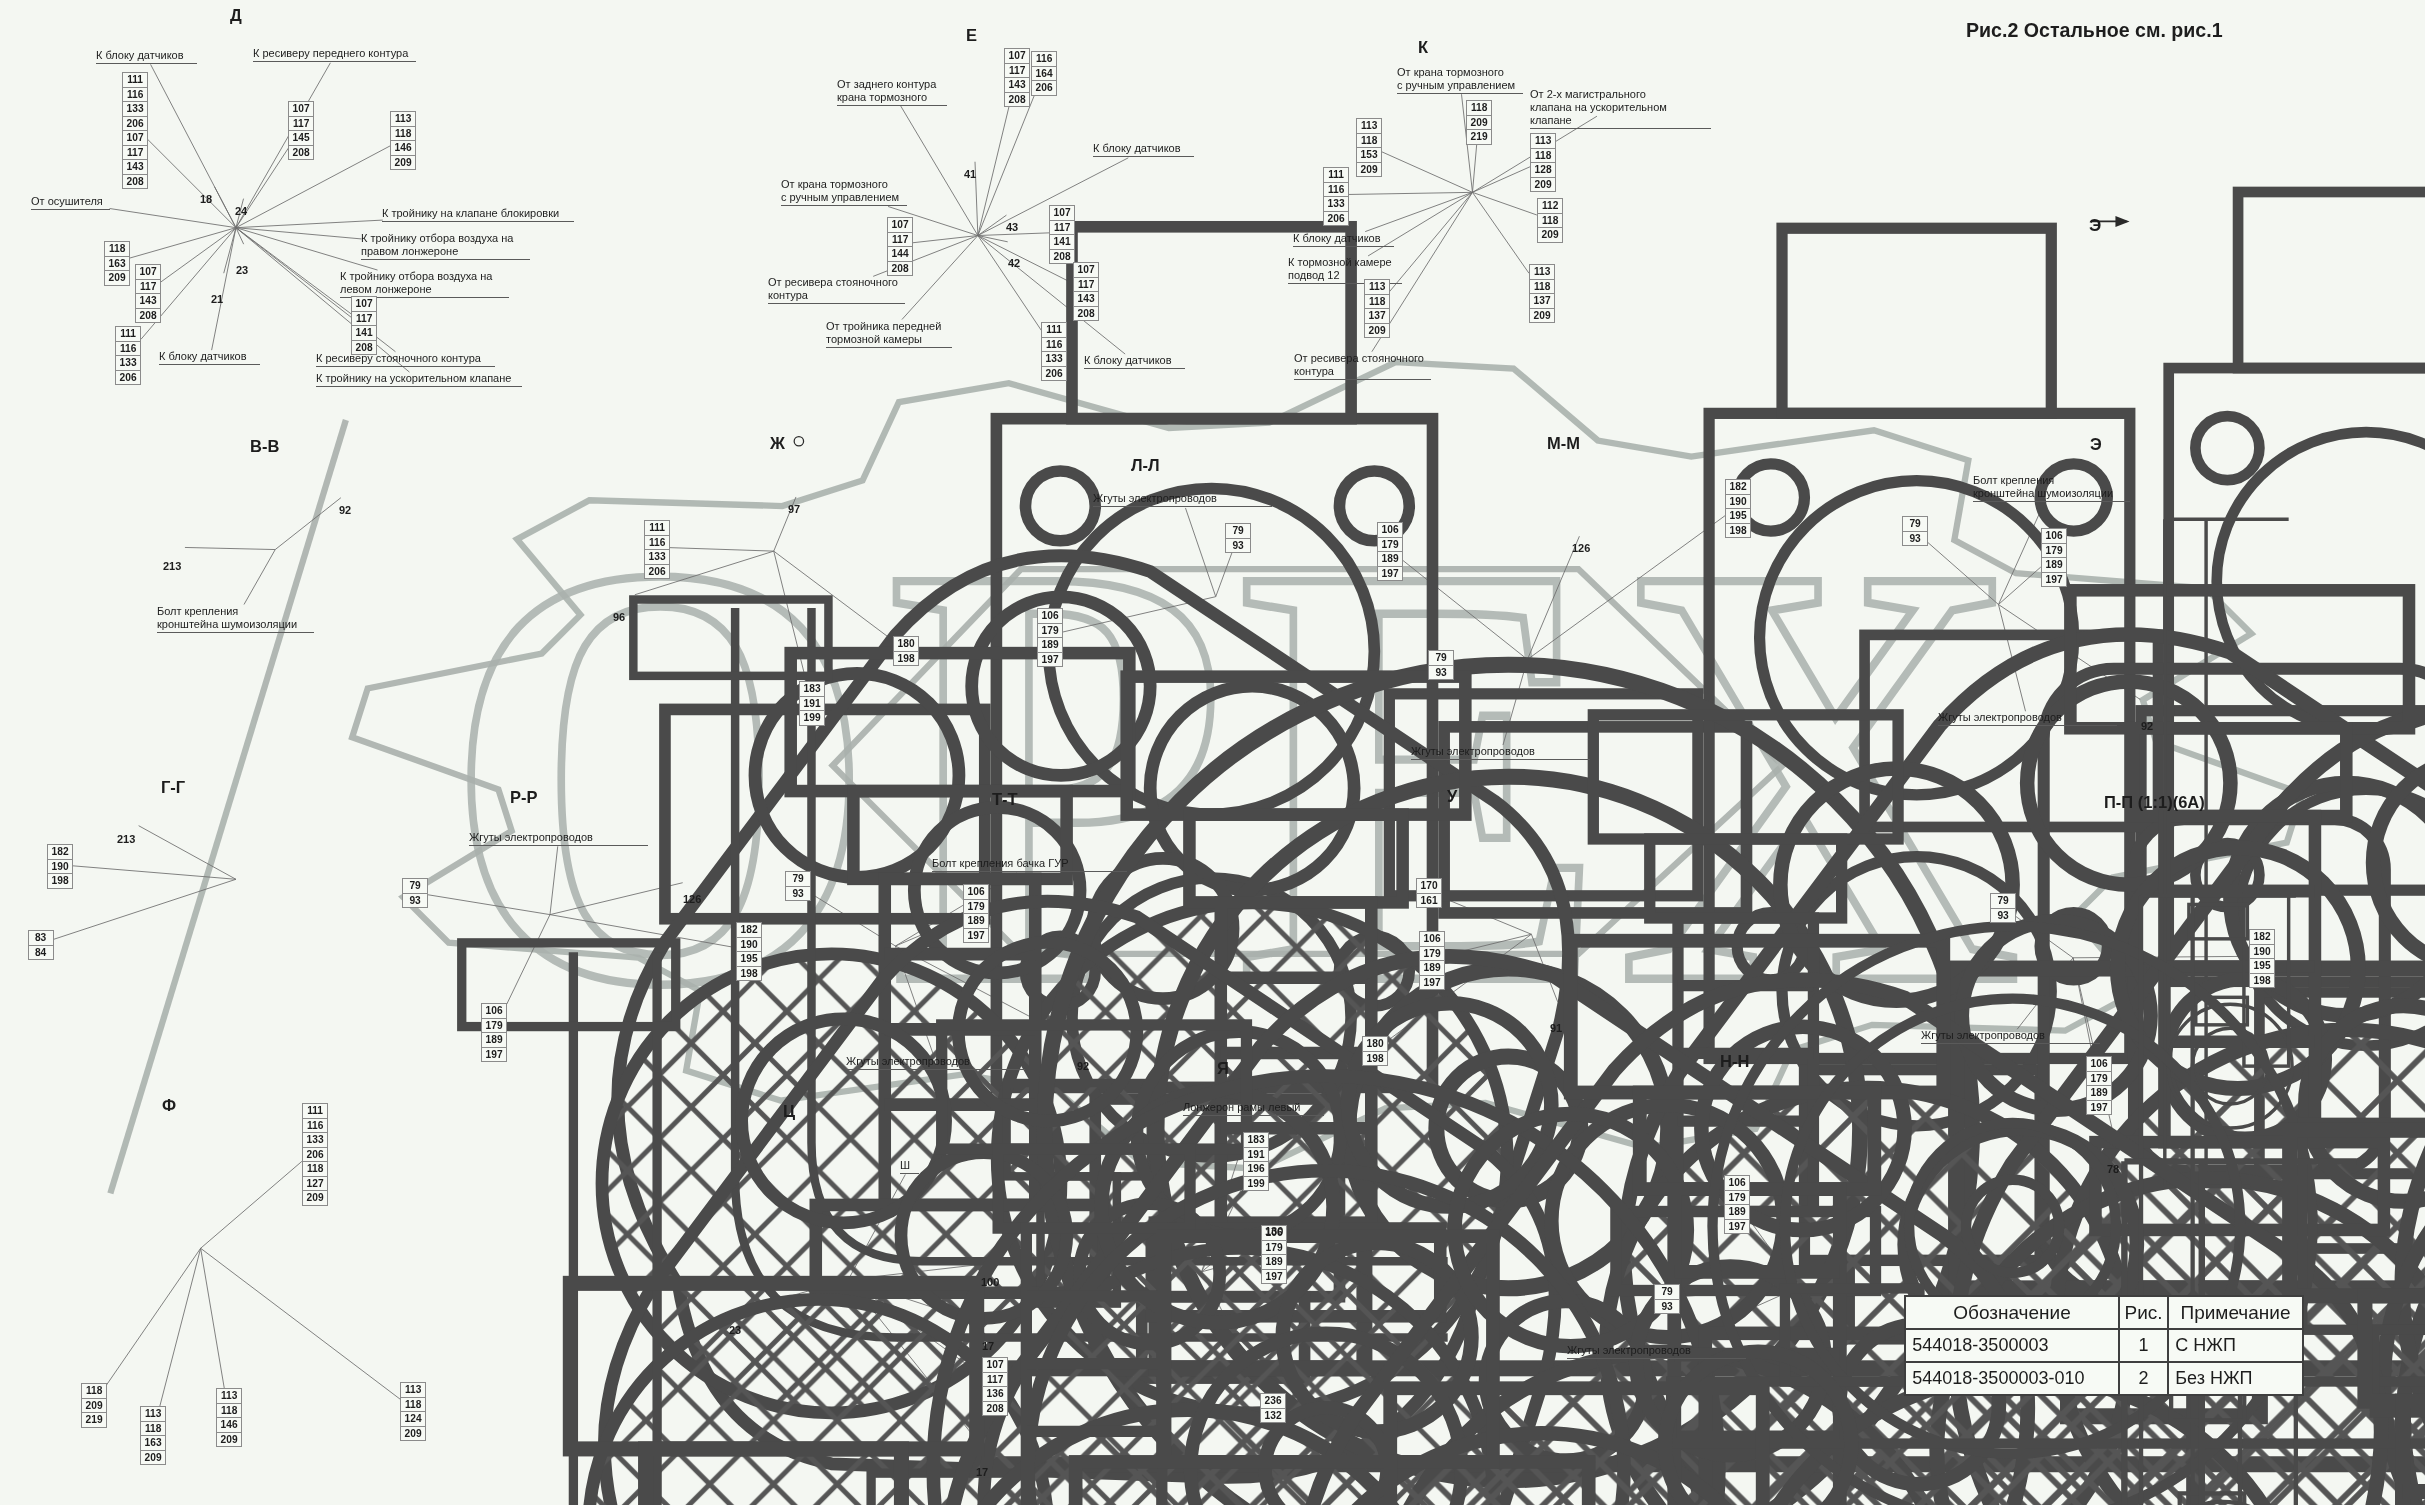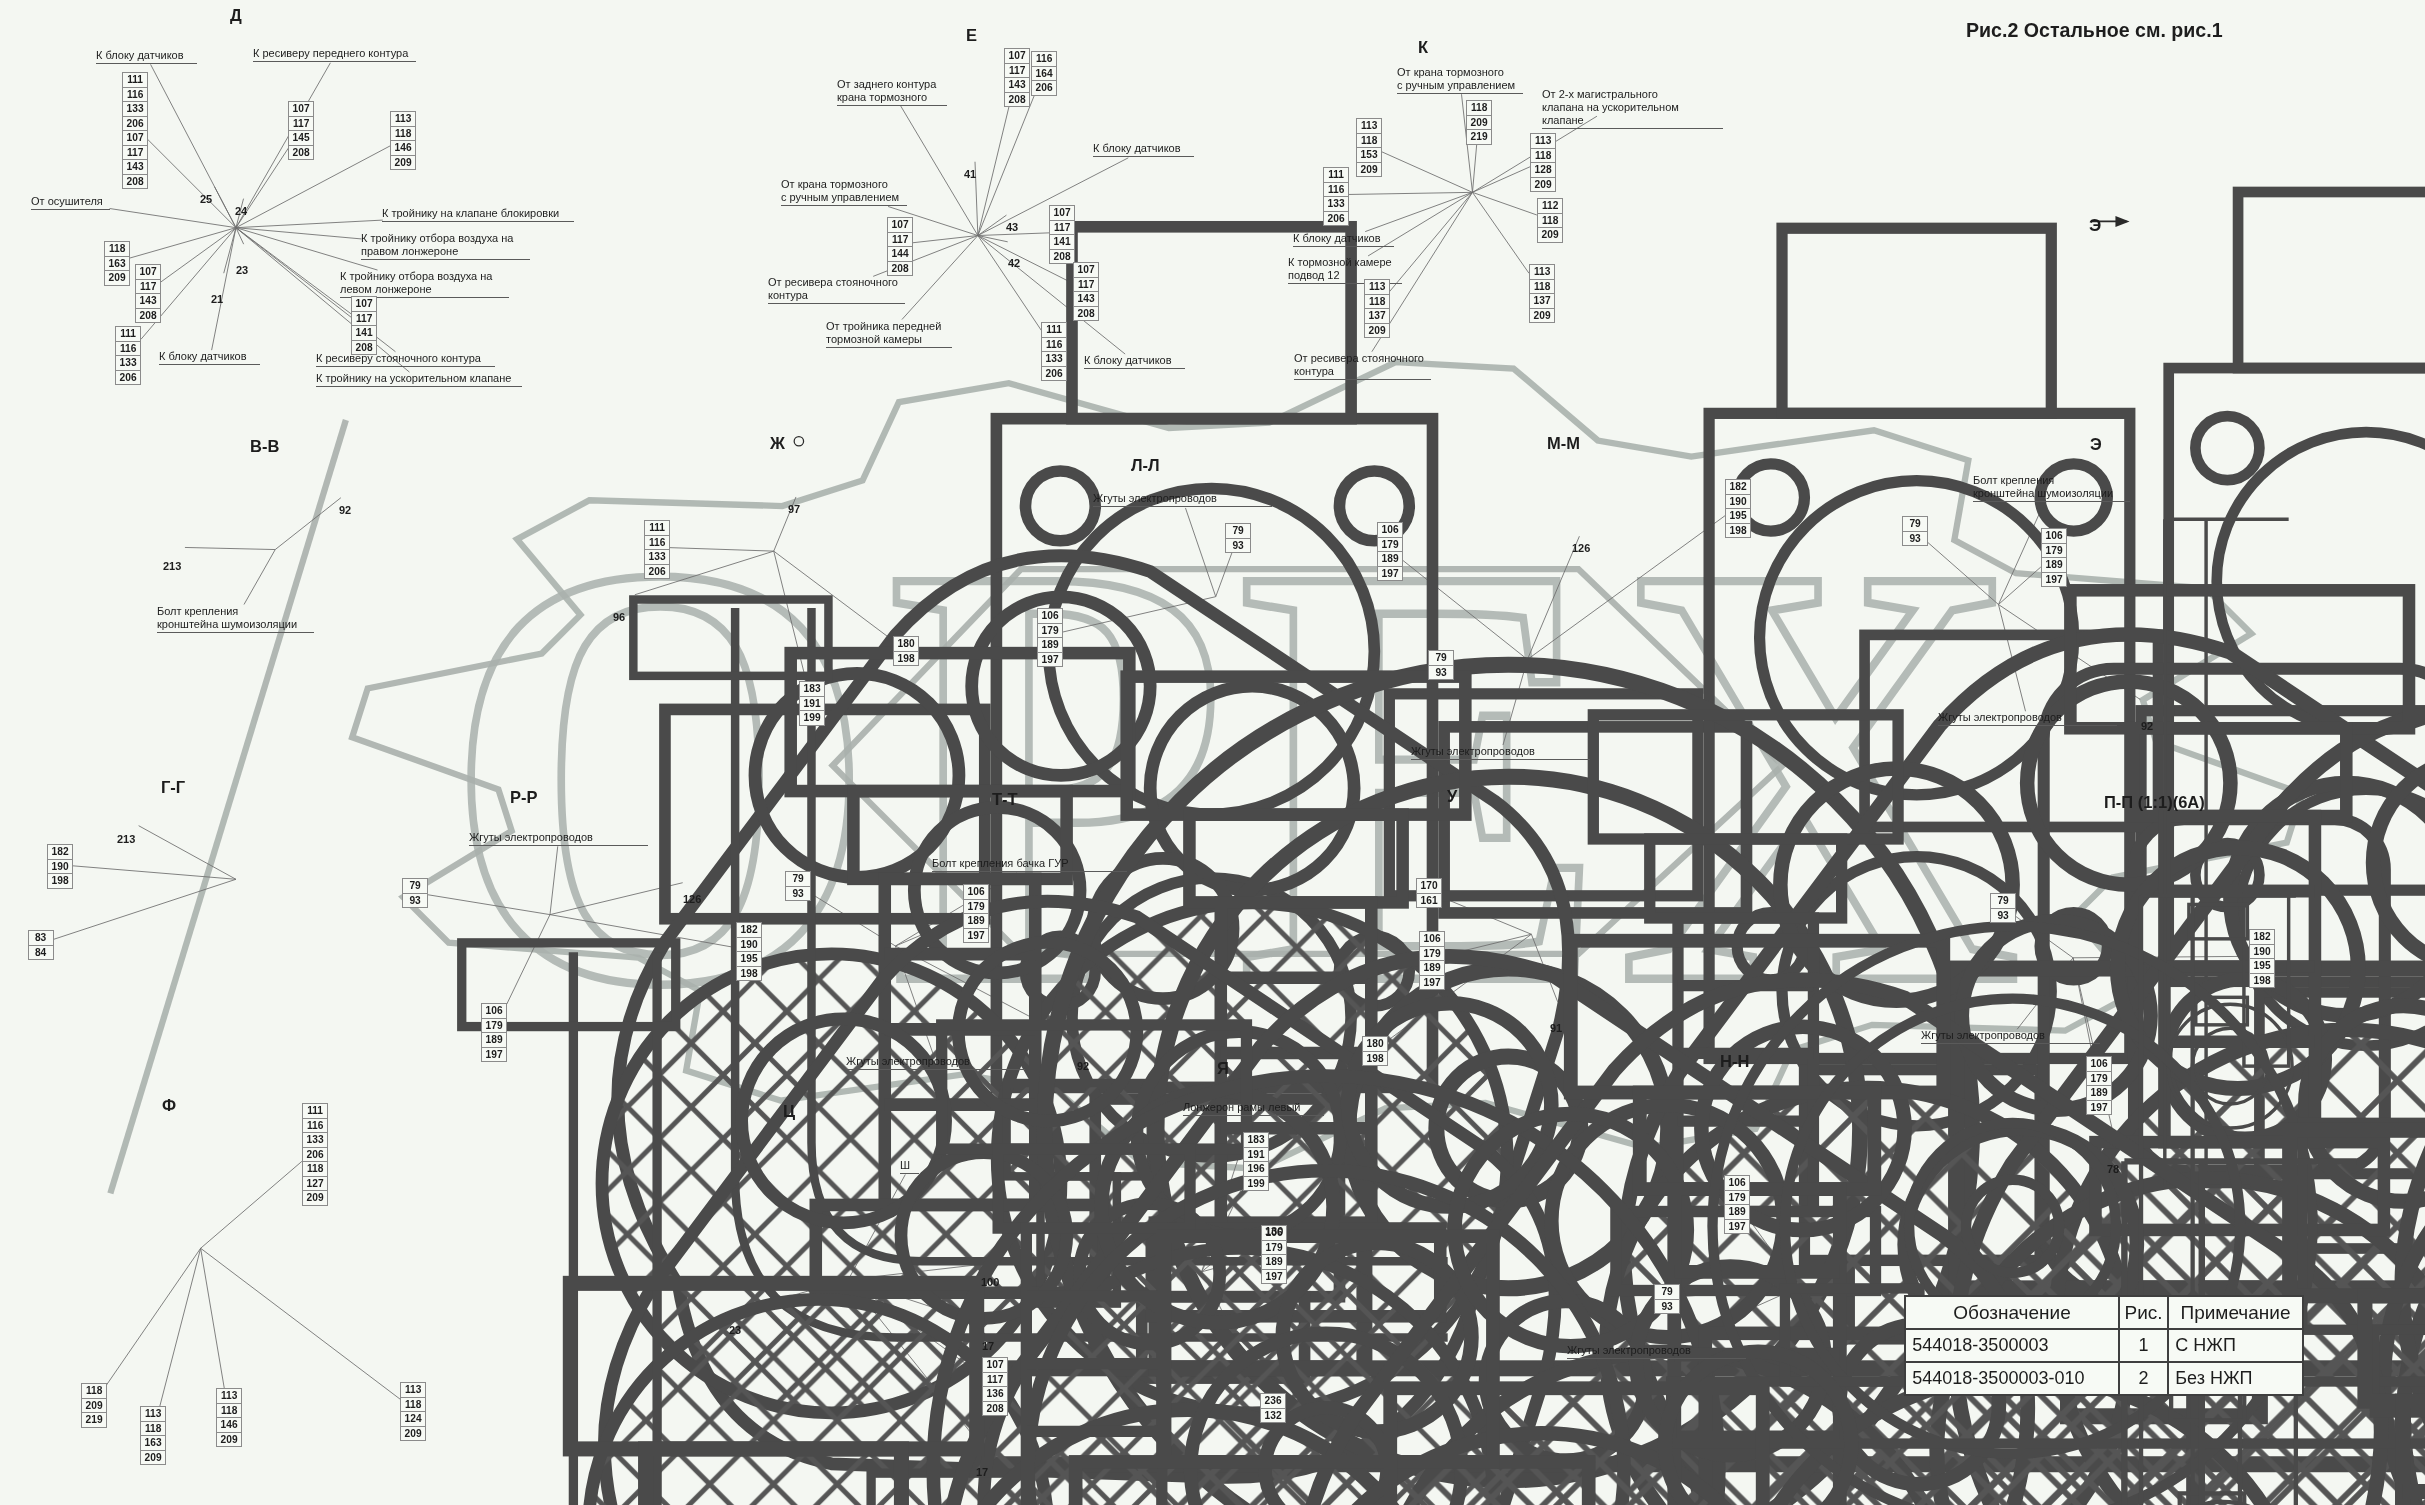--- a/index.html
+++ b/index.html
@@ -349,21 +349,21 @@
         <div class="cbox">116</div>
         <div class="cbox">133</div>
         <div class="cbox">206</div>
       </div>
       <div class="stack" style="left: 351px; top: 297px;">
         <div class="cbox">107</div>
         <div class="cbox">117</div>
         <div class="cbox">141</div>
         <div class="cbox">208</div>
       </div>
-      <div class="pnum" style="left: 200px; top: 173px;">25</div>
+      <div class="pnum" style="left: 200px; top: 173px;">18</div>
       <div class="pnum" style="left: 235px; top: 185px;">24</div>
       <div class="pnum" style="left: 236px; top: 244px;">23</div>
       <div class="pnum" style="left: 211px; top: 273px;">21</div>
       <div class="sec-title" style="left: 966px; top: 26px;">Е</div>
       <div class="lbl" style="left: 837px; top: 78px; width: 110px;">От заднего контура
 крана тормозного</div>
       <div class="lbl" style="left: 781px; top: 178px; width: 126px;">От крана тормозного
 с ручным управлением</div>
       <div class="lbl" style="left: 1093px; top: 142px; width: 101px;">К блоку датчиков</div>
       <div class="lbl" style="left: 768px; top: 276px; width: 137px;">От ресивера стояночного
@@ -405,21 +405,21 @@
         <div class="cbox">116</div>
         <div class="cbox">133</div>
         <div class="cbox">206</div>
       </div>
       <div class="pnum" style="left: 964px; top: 148px;">41</div>
       <div class="pnum" style="left: 1006px; top: 201px;">43</div>
       <div class="pnum" style="left: 1008px; top: 237px;">42</div>
       <div class="sec-title" style="left: 1418px; top: 38px;">К</div>
       <div class="lbl" style="left: 1397px; top: 66px; width: 126px;">От крана тормозного
 с ручным управлением</div>
-      <div class="lbl" style="left: 1530px; top: 88px; width: 181px; margin-left: 12px;">От 2-х магистрального
+      <div class="lbl" style="left: 1530px; top: 88px; width: 181px;">От 2-х магистрального
 клапана на ускорительном клапане</div>
       <div class="lbl" style="left: 1293px; top: 232px; width: 101px;">К блоку датчиков</div>
       <div class="lbl" style="left: 1288px; top: 256px; width: 114px;">К тормозной камере
 подвод 12</div>
       <div class="lbl" style="left: 1294px; top: 352px; width: 137px;">От ресивера стояночного
 контура</div>
       <div class="stack" style="left: 1356px; top: 119px;">
         <div class="cbox">113</div>
         <div class="cbox">118</div>
         <div class="cbox">153</div>

